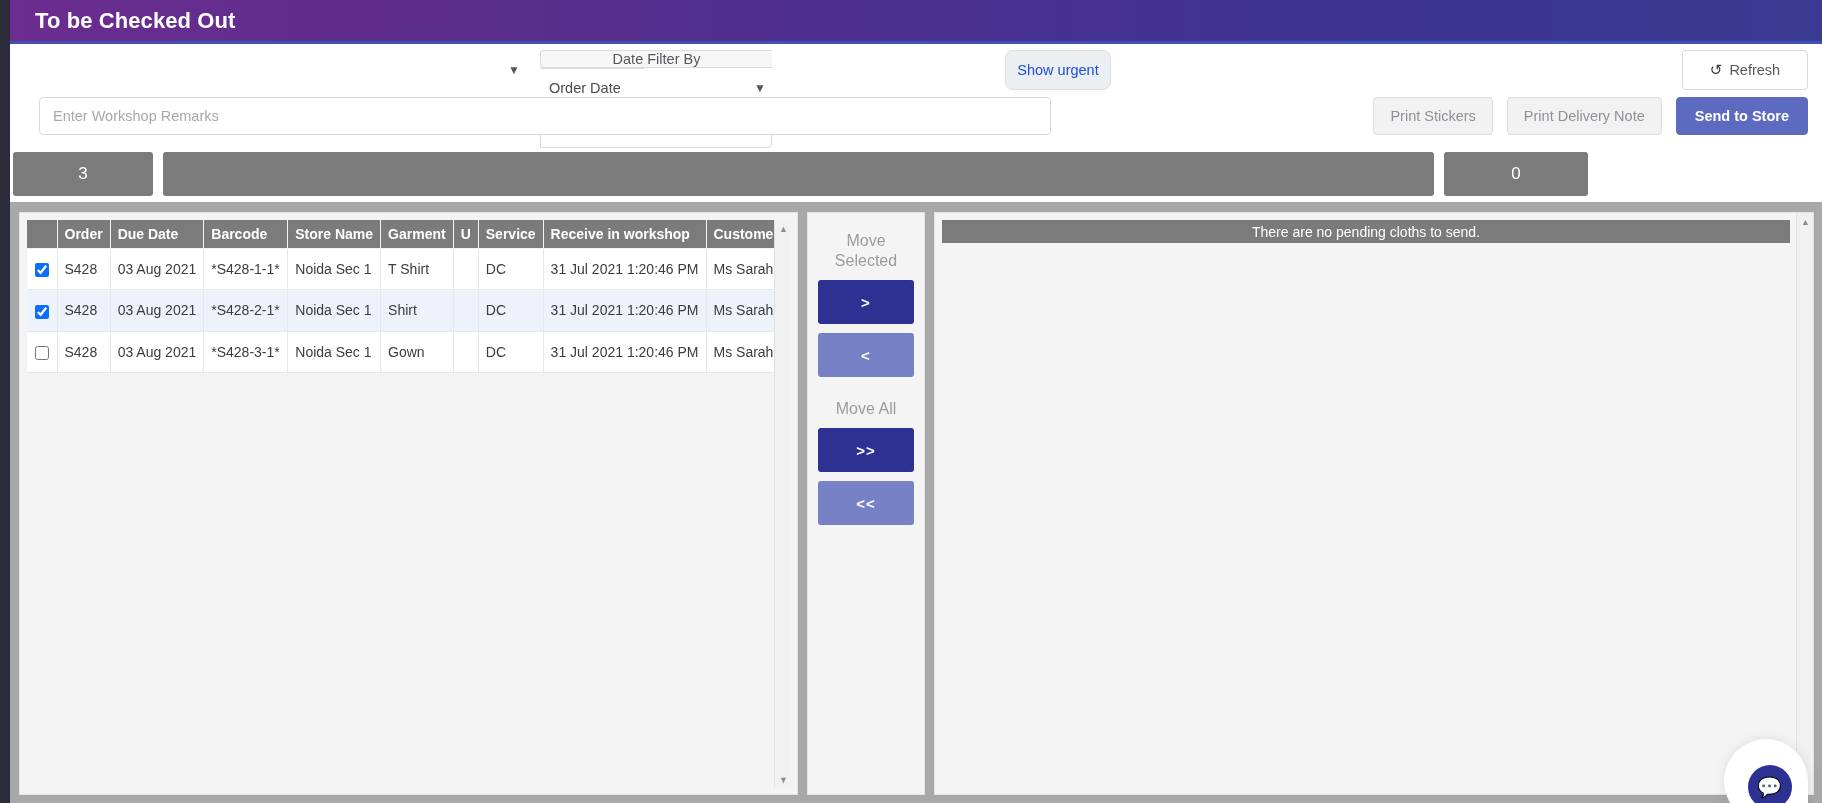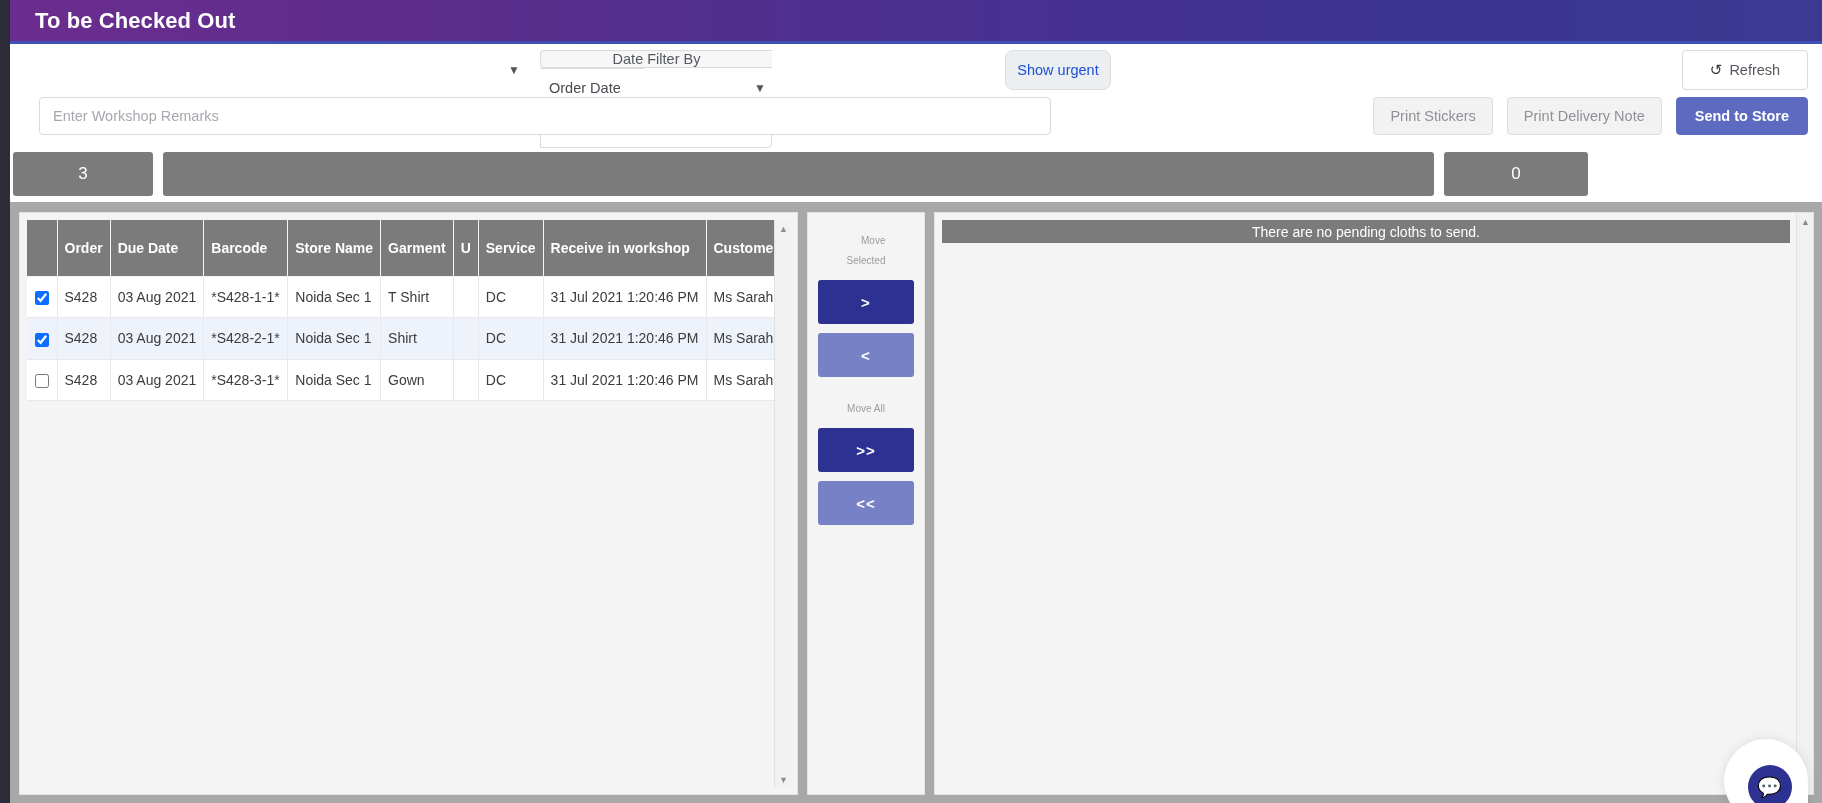--- a/index.html
+++ b/index.html
@@ -202,21 +202,21 @@
     font-size: 14px;
     background: #ffffff;
     table-layout: fixed;
   }
   table.grid th {
     background: #7b7b7b;
     color: #ffffff;
     font-weight: bold;
     font-size: 14px;
     text-align: left;
-    padding: 20px 7px;
+    padding: 6px 7px;
     border-right: 1px solid #f4f4f4;
     border-bottom: 1px solid #f4f4f4;
     white-space: nowrap;
   }
   table.grid td {
     padding: 12px 7px;
     border-right: 1px solid #e8e8e8;
     border-bottom: 1px solid #e8e8e8;
     color: #3c3c3c;
     white-space: nowrap;
@@ -247,21 +247,21 @@
 
   
   .move-panel {
     width: 118px;
     background: #f4f4f4;
     border: 1px solid #e3e3e3;
     display: flex; flex-direction: column; align-items: center;
     padding-top: 18px;
   }
   .move-label {
-    color: #9c9c9c; font-size: 10px; text-align: right;
+    color: #9c9c9c; font-size: 16px; text-align: center;
     line-height: 20px;
   }
   .move-btn {
     width: 96px; height: 44px; margin-top: 9px;
     border: none; border-radius: 3px;
     color: #ffffff; font-size: 15px; font-weight: bold;
     cursor: pointer; letter-spacing: 1px;
     font-family: "Liberation Sans", sans-serif;
   }
   .move-btn.dark  { background: #2c3192; }

